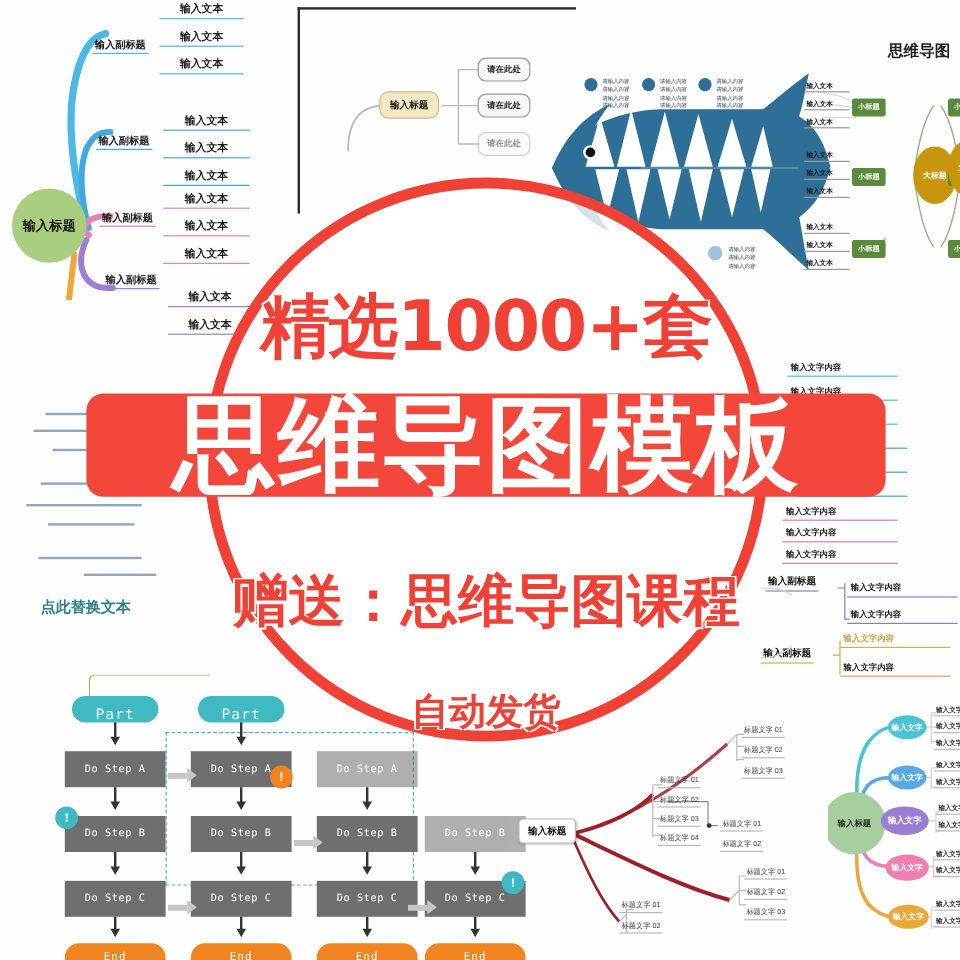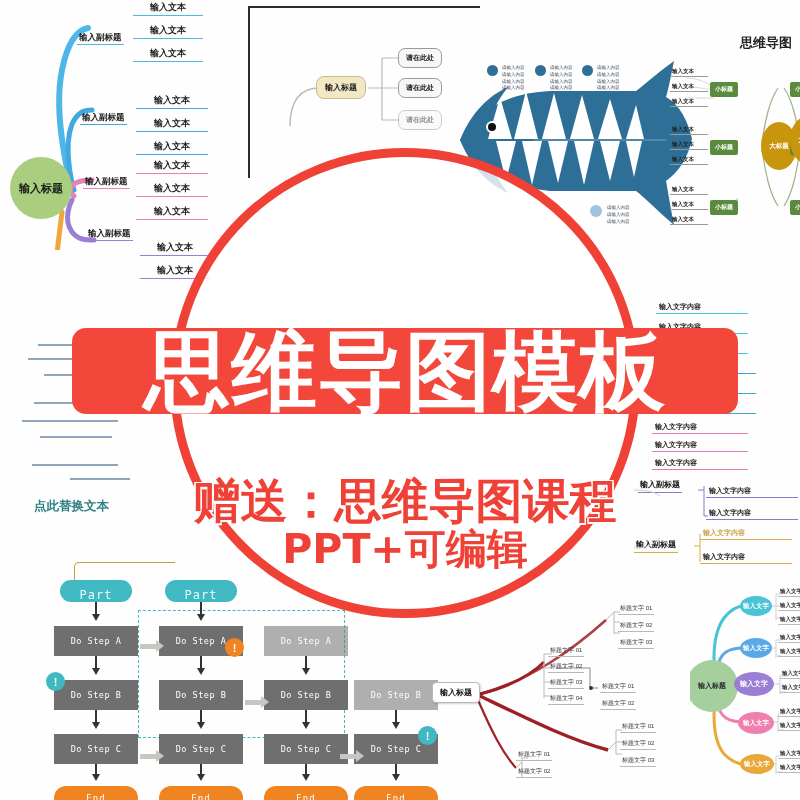--- a/index.html
+++ b/index.html
@@ -618,26 +618,29 @@
     </div>
     <div class="abs" style="left:88px;top:172px;">
       <div class="br-leaf"><span>输入文字</span></div>
       <div class="br-leaf" style="margin-top:5px;"><span>输入文字</span></div>
     </div>
   </div>
 
   <div class="abs nosel" id="seal">
     <div id="sealRing"></div>
 
+    <div id="sealTop">
+      <span>精选1000+套</span>
+    </div>
 
     <div id="sealBand">
       <span id="sealBandTxt">思维导图模板</span>
     </div>
 
     <div class="sealsub" id="sealL1">
       <span>赠送：思维导图课程</span>
     </div>
-    <div class="sealsub" id="sealL2">
-      <span>PPT+可编辑</span>
+    <div class="sealsub" id="sealL3">
+      <span>自动发货</span>
     </div>
   </div>
 
 </div>
 
 </body></html>

